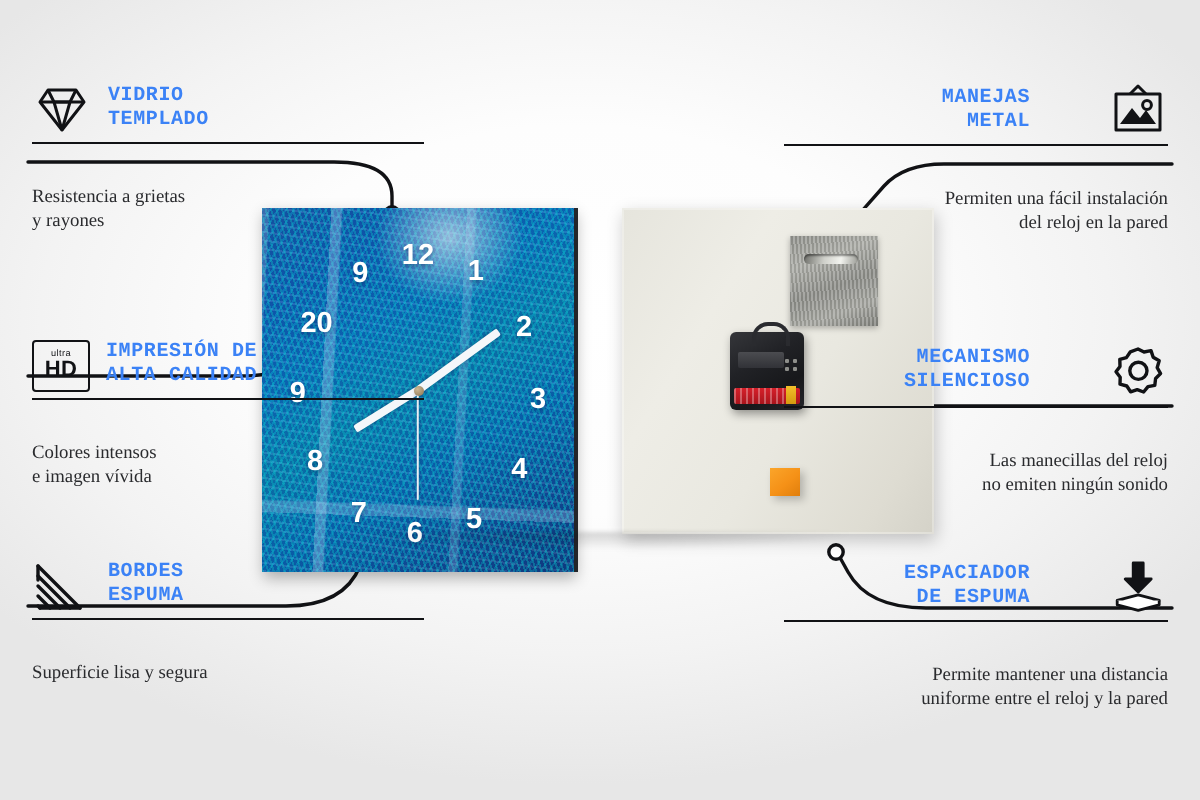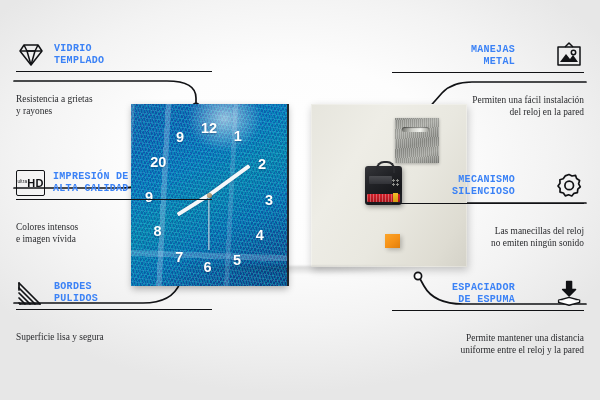--- a/index.html
+++ b/index.html
@@ -165,21 +165,21 @@
   .callout.left  .callout-desc { text-align: left; }
   .callout.right .callout-desc { text-align: right; }
 
   .ico { flex: 0 0 auto; display: block; }
 
   
   .hd-badge {
     width: 27px; height: 24px;
     border: 1.6px solid #111215;
     border-radius: 2px;
-    display: flex; flex-direction: row;
+    display: flex; flex-direction: column;
     align-items: center; justify-content: center;
     font-family: "Liberation Sans", sans-serif;
     color: #111215; line-height: 1;
   }
   .hd-badge .hd-small { font-size: 4.6px; letter-spacing: .2px; margin-bottom: .5px; }
   .hd-badge .hd-big   { font-size: 11px; font-weight: bold; letter-spacing: .2px; }
 
   
   #callout-tempered-glass { left: 16px;  top: 42px;  width: 196px; }
   #callout-hd-print       { left: 16px;  top: 170px; width: 196px; }
@@ -295,21 +295,21 @@
           <path d="M3 3 L3 10"></path>
             <path d="M3 3 L24 24"></path>
           <path d="M3 8  L19 24"></path>
           <path d="M3 13 L14 24"></path>
           <path d="M3 18 L9 24"></path>
           <path d="M3 23 L4 24"></path>
           <path d="M24 24 L4 24"></path>
         </g>
       </svg>
       <div class="callout-title">BORDES
-PULIDOS</div>
+ESPUMA</div>
     </div>
     <div class="callout-rule"></div>
     <div class="callout-desc">Superficie lisa y segura</div>
   </div>
 
   <div class="callout right" id="callout-metal-hangers">
     <div class="callout-head">
       <svg class="ico" width="30" height="27" viewBox="0 0 30 27">
         <g fill="none" stroke="#111215" stroke-width="1.5" stroke-linejoin="round">
           <path d="M11 5 L15 1 L19 5"></path>

